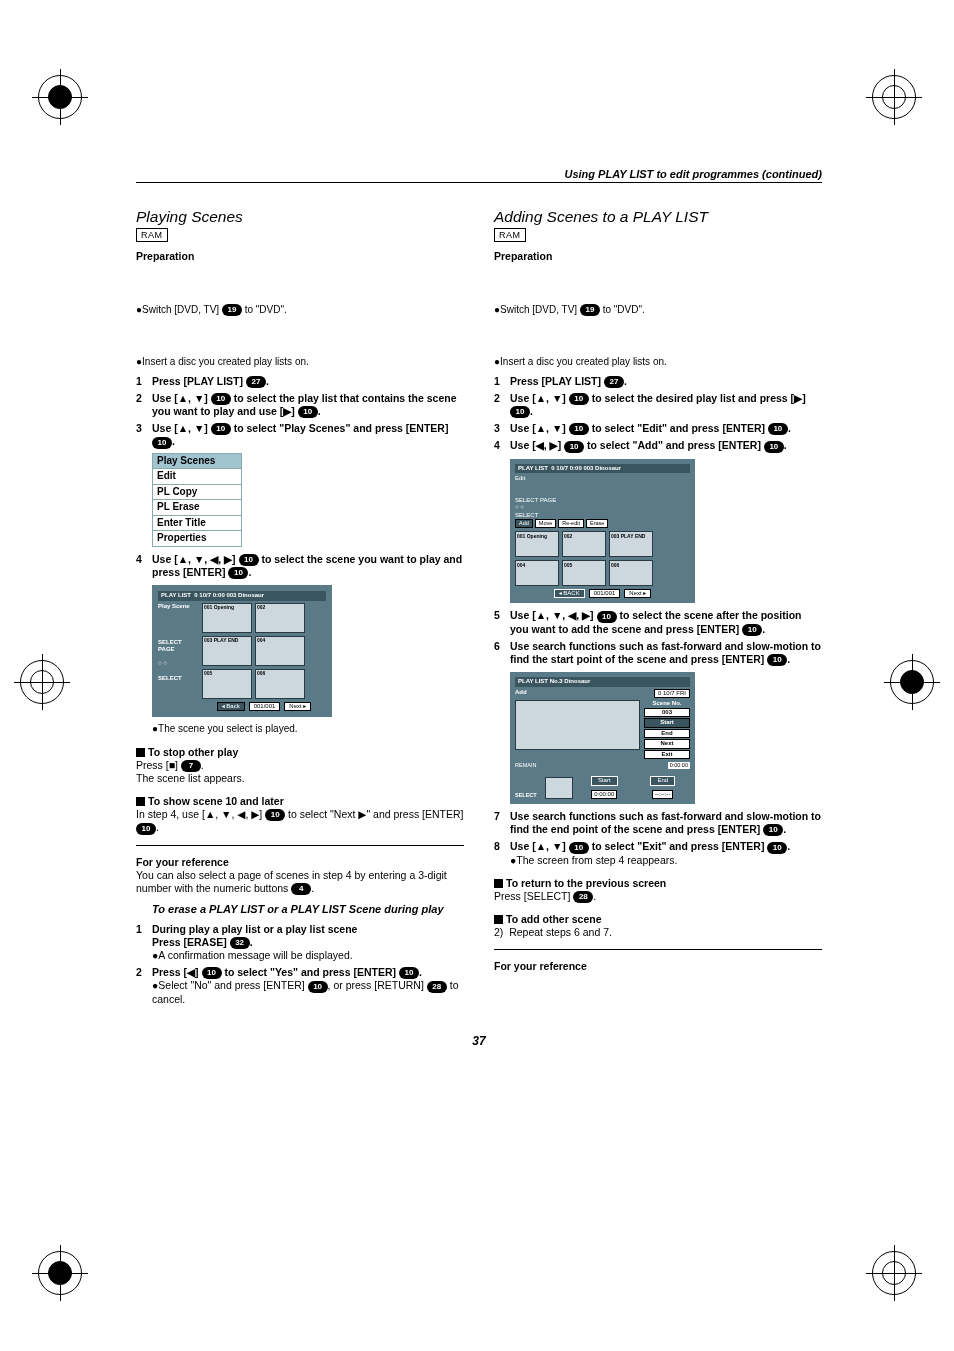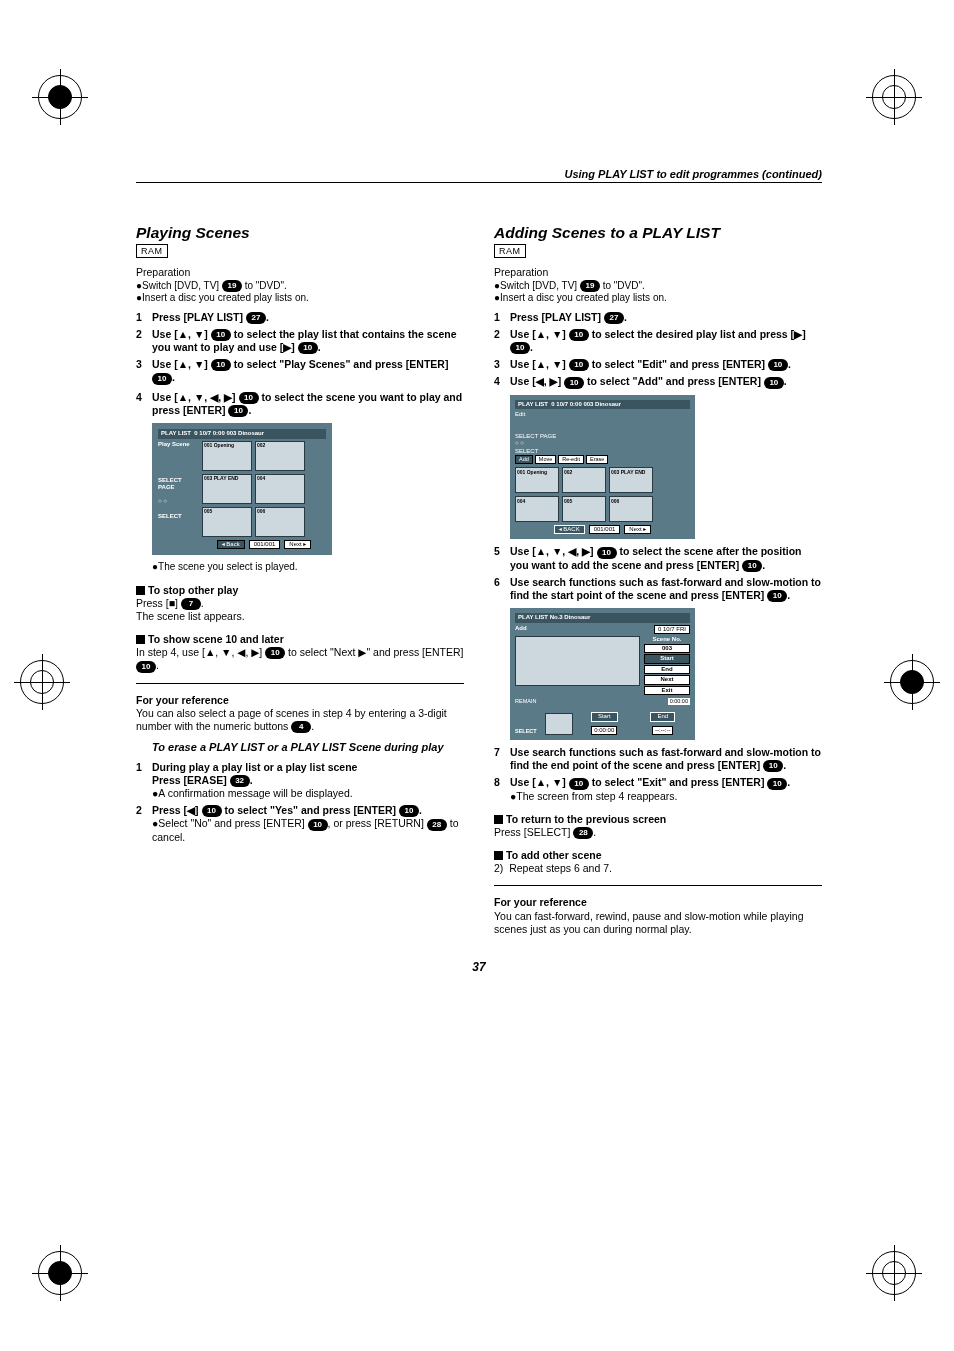--- a/index.html
+++ b/index.html
@@ -44,40 +44,41 @@
     display: flex;
     gap: 30px;
   }
   .col {
     width: 328px;
     font-size: 10.5px;
     line-height: 1.25;
   }
   .h1 {
     font-style: italic;
-    font-weight: bold;
+    font-weight: normal;
     font-size: 15.5px;
-    margin: 16px 0 2px 0;
+    margin: 0 0 2px 0;
   }
   .rambox {
     display: inline-block;
     border: 1px solid #000;
     font-size: 9px;
     padding: 0 4px;
     line-height: 12px;
     margin-bottom: 4px;
     letter-spacing: .5px;
   }
   .prep {
-    font-weight: normal;
+    font-weight: bold;
     font-size: 10.5px;
     margin: 4px 0 0 0;
   }
   .bullet-line {
     font-size: 10px;
+    margin-top: 40px;
   }
   .num-badge {
     display: inline-block;
     background: #000;
     color: #fff;
     border-radius: 7px;
     font-size: 8px;
     line-height: 12px;
     min-width: 16px;
     text-align: center;
@@ -247,20 +248,28 @@
           <li>
               <span class="n">2</span>
               <span class="t"><span>Use [▲, ▼] </span><span class="num-badge">10</span><span> to select the play list that contains the scene you want to play and use [▶] </span><span class="num-badge">10</span>.</span>
             </li>
           <li>
               <span class="n">3</span>
               <span class="t"><span>Use [▲, ▼] </span><span class="num-badge">10</span><span> to select "Play Scenes" and press [ENTER] </span><span class="num-badge">10</span>.</span>
             </li>
         </ol>
 
+        <div class="menu-table">
+          <div class="sel">Play Scenes</div>
+          <div>Edit</div>
+          <div>PL Copy</div>
+          <div>PL Erase</div>
+          <div>Enter Title</div>
+          <div>Properties</div>
+        </div>
 
         <ol class="steps" start="4">
           <li>
               <span class="n">4</span>
               <span class="t"><span>Use [▲, ▼, ◀, ▶] </span><span class="num-badge">10</span><span> to select the scene you want to play and press [ENTER] </span><span class="num-badge">10</span>.</span>
             </li>
         </ol>
 
         <div class="osd">
           <div class="titlebar"><span>PLAY LIST</span>&nbsp;&nbsp;<span>0 10/7 0:00 003  Dinosaur</span></div>
@@ -462,19 +471,18 @@
 
         <div class="blk-head">To return to the previous screen</div>
         <div><span>Press [SELECT] </span><span class="num-badge">28</span>.</div>
 
         <div class="blk-head">To add other scene</div>
         <div>2)&nbsp;&nbsp;<span>Repeat steps 6 and 7.</span></div>
 
         <hr class="hr">
 
         <div style="font-weight:bold">For your reference</div>
-        <div>You can fast-forward, rewind, pause and slow-motion while playing scenes just as you can during normal play.</div>
       </div>
     </div>
 
     <div class="pageno">37</div>
   </div>
 </div>
 
 </body></html>

